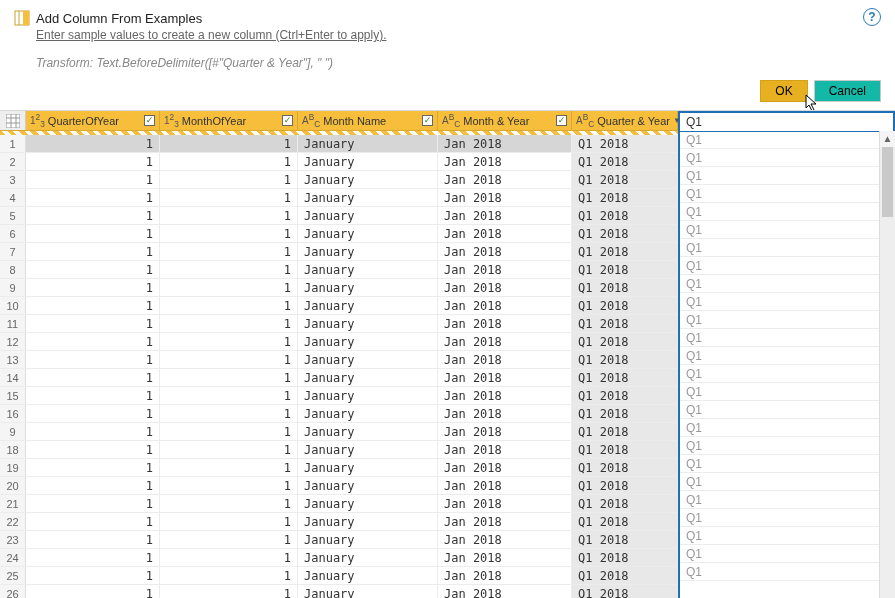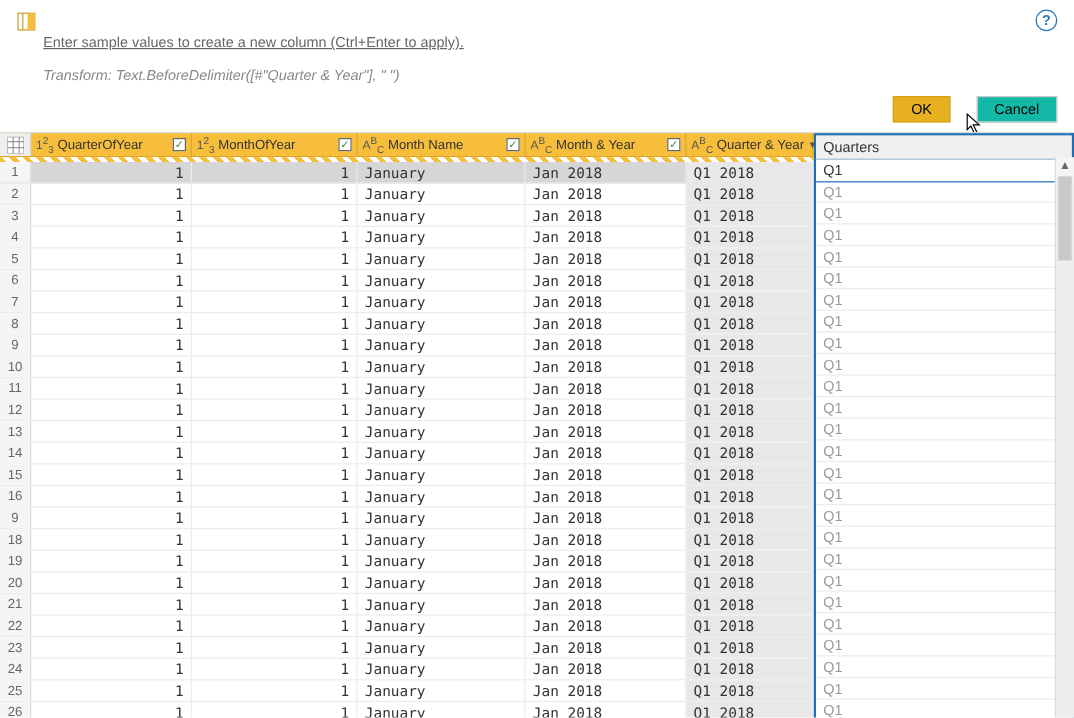--- a/index.html
+++ b/index.html
@@ -6,21 +6,21 @@
 body { font-family: "Segoe UI", Tahoma, sans-serif; font-size: 12px; background: #fff; color: #333; width: 895px; height: 598px; overflow: hidden; position: relative; }
 
 .header { padding: 10px 14px 6px 14px; position: relative; }
 .header-row1 { display: flex; align-items: center; gap: 6px; }
 .header-icon { width: 16px; height: 16px; display: inline-flex; align-items: center; justify-content: center; }
 .header-title { font-size: 13px; color: #222; }
 .header-sub { font-size: 12px; color: #666; margin-left: 22px; margin-top: 2px; text-decoration: underline; }
 .header-formula { font-size: 12px; color: #888; font-style: italic; margin-left: 22px; margin-top: 14px; }
 .help-icon { position: absolute; top: 8px; right: 14px; width: 18px; height: 18px; border-radius: 50%; border: 1.5px solid #2a7ab9; color: #2a7ab9; font-weight: bold; font-size: 12px; display: flex; align-items: center; justify-content: center; cursor: pointer; }
 
-.button-row { display: flex; justify-content: flex-end; gap: 22px; padding: 4px 14px 8px 14px; position: relative; }
+.button-row { display: flex; justify-content: flex-end; gap: 6px; padding: 4px 14px 8px 14px; position: relative; }
 .btn { padding: 3px 14px; font-size: 12px; border: 1px solid #c9c9c9; background: #14b8a6; cursor: pointer; }
 .btn-ok { background: #e6b020; border-color: #d4a018; }
 .cursor-img { position: absolute; right: 74px; top: 18px; pointer-events: none; }
 
 .grid-wrap { border-top: 1px solid #d9d9d9; position: relative; display: flex; height: 508px; }
 .left-panel { flex: 0 0 680px; display: flex; flex-direction: column; border-right: 2px solid #1e6fb8; }
 .right-panel { flex: 1; display: flex; flex-direction: column; border-top: 2px solid #1e6fb8; border-right: 2px solid #1e6fb8; border-bottom: 2px solid #1e6fb8; }
 
 .col-header-row { display: flex; background: #f6be3b; height: 20px; align-items: stretch; border-bottom: 1px solid #d9a92f; }
 .hatched { background: repeating-linear-gradient(45deg, #f6be3b 0 4px, #fff 4px 8px); height: 4px; }
@@ -68,20 +68,21 @@
 
 <div class="header">
   <div class="header-row1">
     <span class="header-icon">
       <svg width="16" height="16" viewBox="0 0 16 16">
           <rect x="1" y="1" width="14" height="14" fill="none" stroke="#c9a030" stroke-width="1"></rect>
           <rect x="9" y="1" width="6" height="14" fill="#f6be3b"></rect>
           <line x1="5" y1="1" x2="5" y2="15" stroke="#c9a030"></line>
         </svg>
     </span>
+    <span class="header-title">Add Column From Examples</span>
   </div>
   <div class="header-sub">Enter sample values to create a new column (Ctrl+Enter to apply).</div>
   <div class="header-formula">Transform: Text.BeforeDelimiter([#"Quarter &amp; Year"], " ")</div>
   <div class="help-icon">?</div>
 </div>
 
 <div class="button-row">
   <button class="btn btn-ok">OK</button>
   <button class="btn">Cancel</button>
   <span class="cursor-img">
@@ -344,21 +345,20 @@
       <div class="rownum" style="background:#f5f5f5;border-right:1px solid #ddd;">27</div>
       <span class="arrow">◄</span>
       <div class="track">
           <div class="thumb"></div>
         </div>
       <span class="arrow">►</span>
     </div>
   </div>
 
   <div class="right-panel">
-    <div class="right-header">Quarters</div>
     <div class="right-rows" id="right-rows">
         <div class="right-row first">Q1</div>
         <div class="right-row">Q1</div>
         <div class="right-row">Q1</div>
         <div class="right-row">Q1</div>
         <div class="right-row">Q1</div>
         <div class="right-row">Q1</div>
         <div class="right-row">Q1</div>
         <div class="right-row">Q1</div>
         <div class="right-row">Q1</div>

